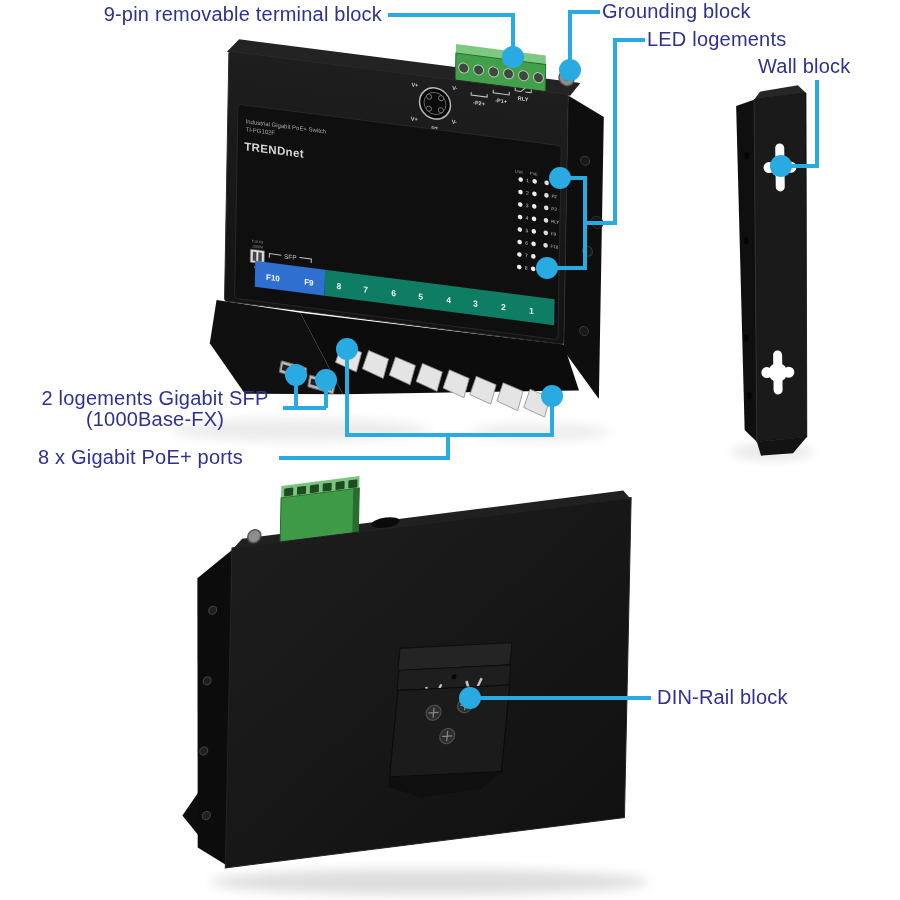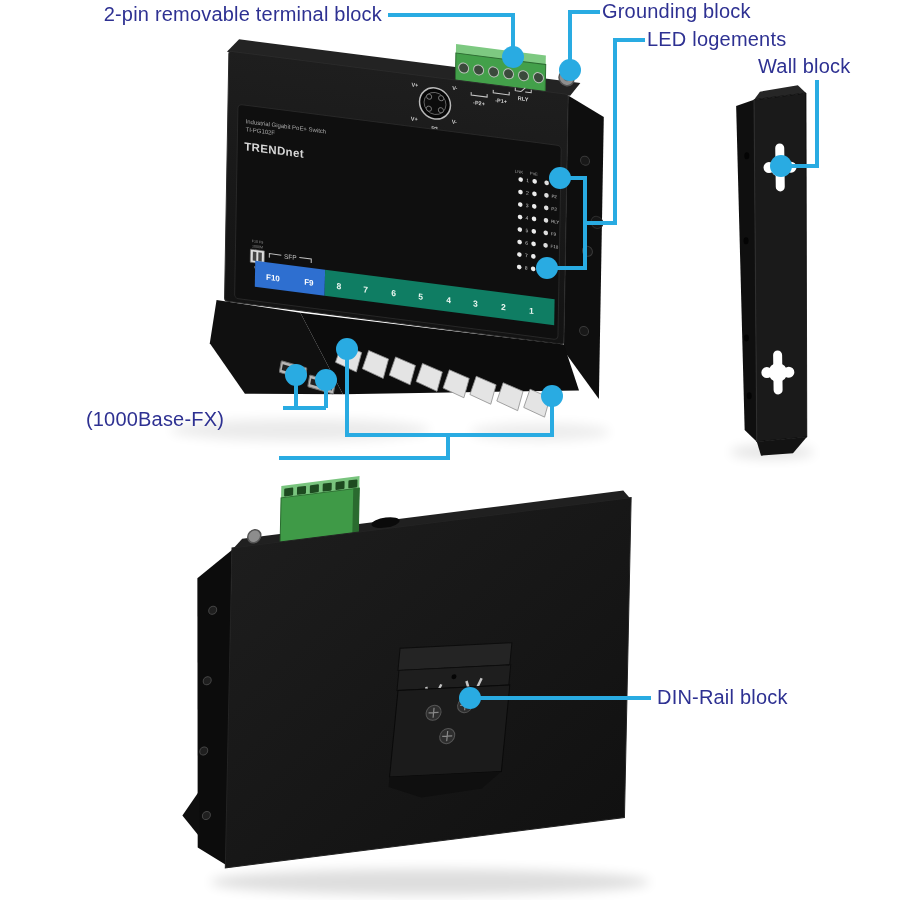--- a/index.html
+++ b/index.html
@@ -324,19 +324,20 @@
 
     <path class="callout" d="M279 458 H448 V435 M347 349 V435 H552 V396"></path>
     <circle class="callout-dot" cx="347" cy="349" r="11"></circle>
     <circle class="callout-dot" cx="552" cy="396" r="11"></circle>
 
     <path class="callout" d="M651 698 H472"></path>
     <circle class="callout-dot" cx="470" cy="698" r="11"></circle>
   </g>
 </svg>
 
-<div class="callout-label align-right" style="left:60px;top:4px;width:322px;">2-pin removable terminal block</div>
+<div class="callout-label align-right" style="left:60px;top:4px;width:322px;">9-pin removable terminal block</div>
 <div class="callout-label" style="left:602px;top:1px;">Grounding block</div>
 <div class="callout-label" style="left:647px;top:29px;">LED logements</div>
 <div class="callout-label" style="left:758px;top:56px;">Wall block</div>
-<div class="callout-label align-center" style="left:28px;top:388px;width:254px;"><br><span>(1000Base-FX)</span></div>
+<div class="callout-label align-center" style="left:28px;top:388px;width:254px;"><span>2 logements Gigabit SFP</span><br><span>(1000Base-FX)</span></div>
+<div class="callout-label" style="left:38px;top:447px;">8 x Gigabit PoE+ ports</div>
 <div class="callout-label" style="left:657px;top:687px;">DIN-Rail block</div>
 </div>
 
 </body></html>

